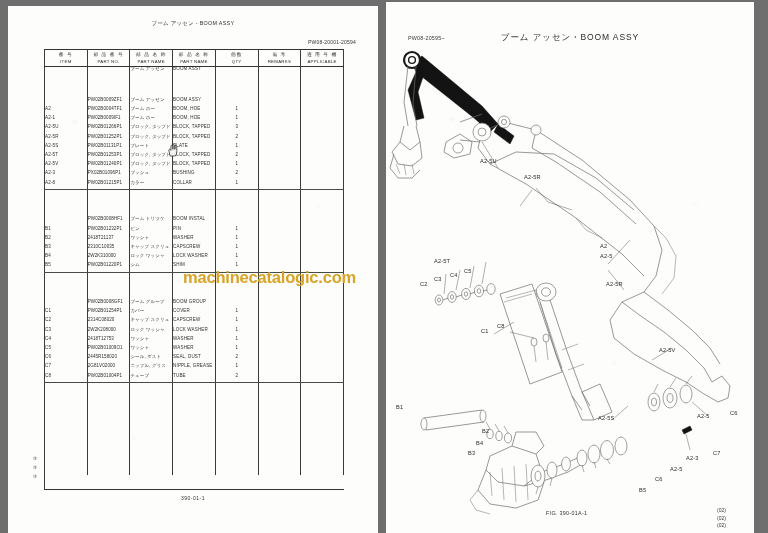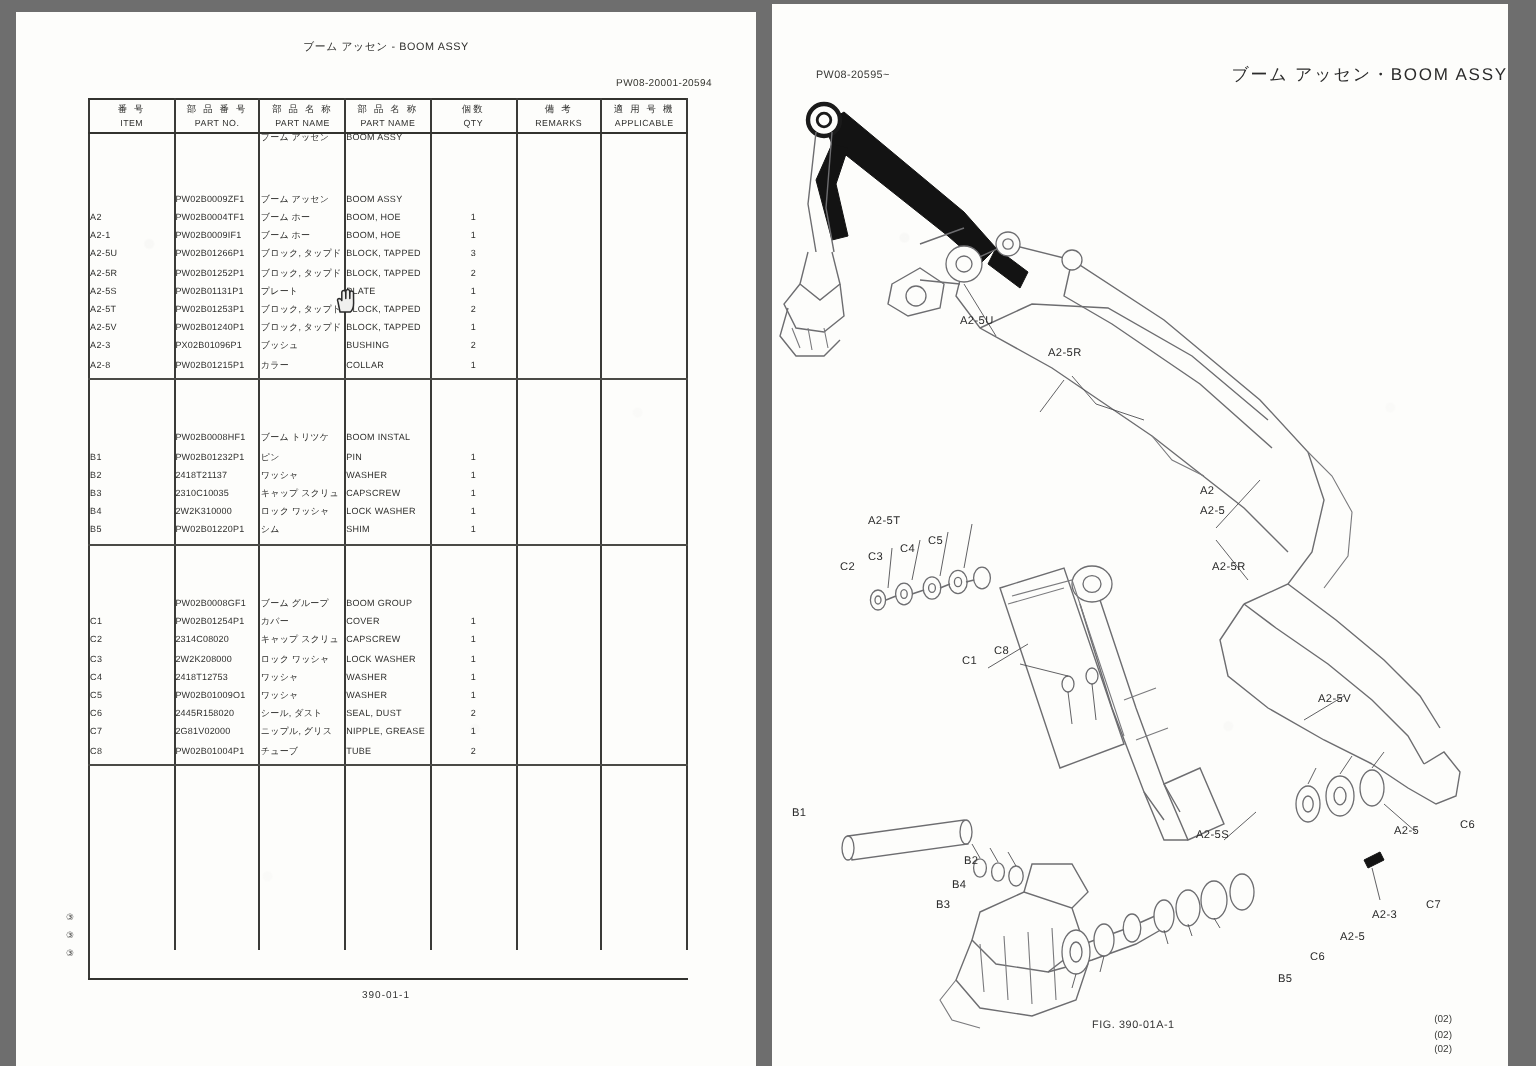--- a/index.html
+++ b/index.html
@@ -128,21 +128,21 @@
     position: absolute;
     left: 158px; top: 137px;
     width: 14px; height: 15px;
     pointer-events: none;
   }
 
   
   .diagram-title {
     position: absolute;
     top: 30px; left: 0; width: 100%;
-    text-align: right;
+    text-align: center;
     font-size: 8.5px;
     letter-spacing: .9px;
     color: #2b2b2b;
   }
   .diagram-code {
     position: absolute;
     top: 33px; left: 22px;
     font-size: 5.4px;
     letter-spacing: .2px;
     color: #3a3a38;
@@ -831,13 +831,14 @@
 
     <div class="fig-caption">FIG. 390-01A-1</div>
 
     <div class="rev-col" id="right-revs">
         <span>(02)</span>
         <span>(02)</span>
         <span>(02)</span>
       </div>
   </div>
 
+  <div class="watermark">machinecatalogic.com</div>
 </div>
 
 </body></html>

